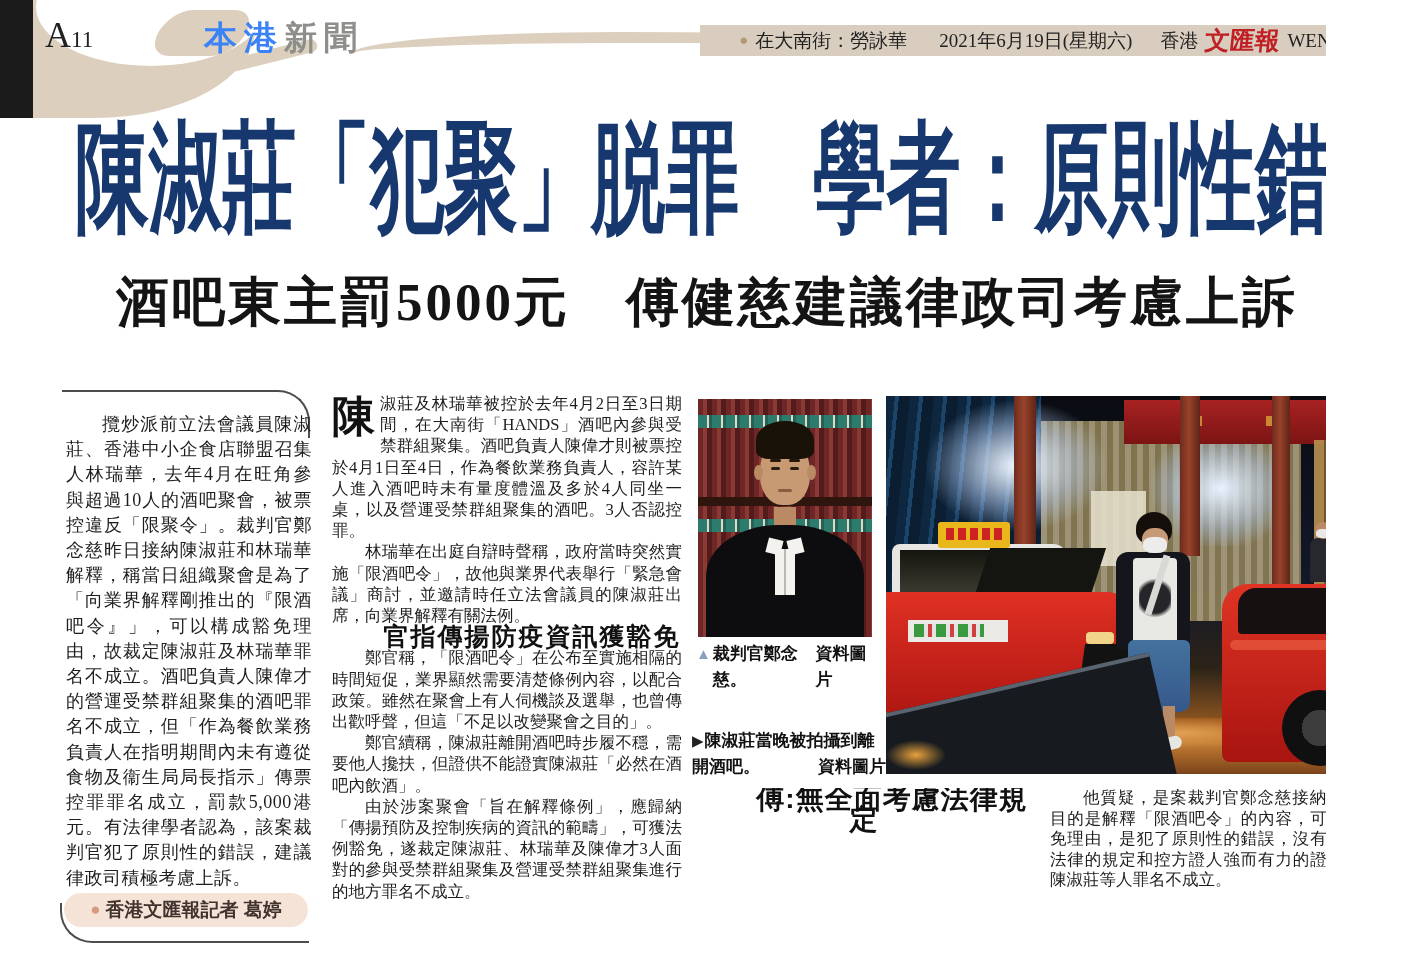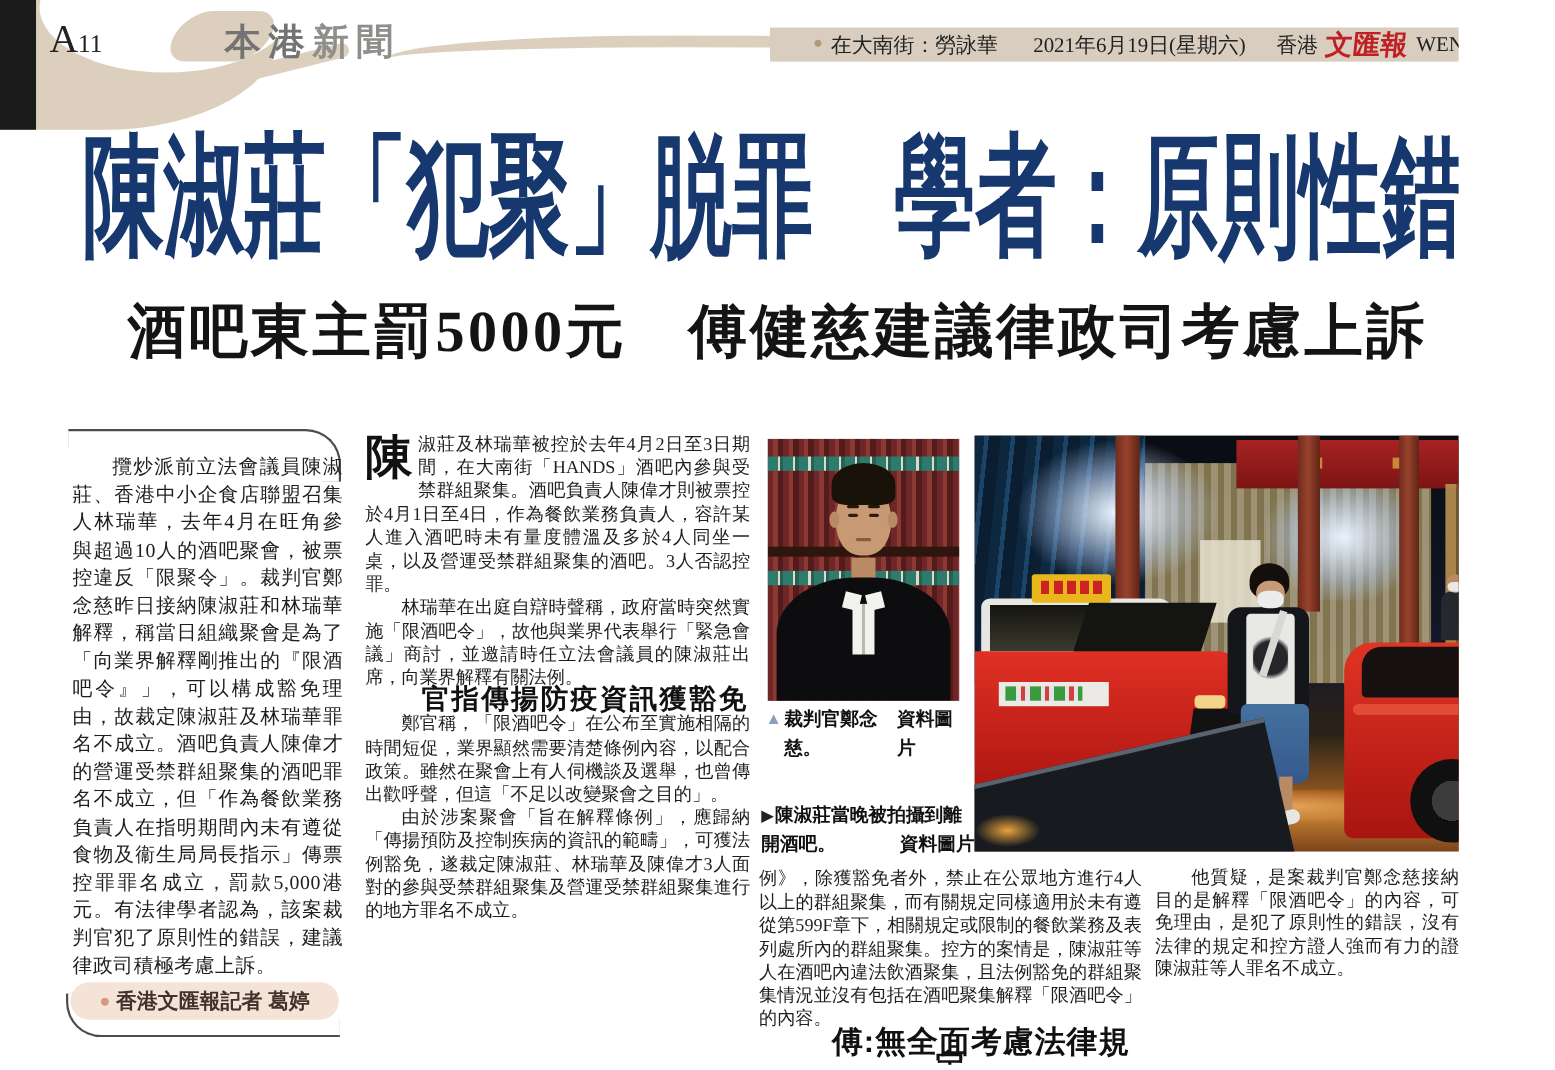--- a/index.html
+++ b/index.html
@@ -10,21 +10,21 @@
   
   .edge-black{left:0;top:0;width:33px;height:118px;background:#1b1b1b;}
   .swoosh-a{left:33px;top:0;width:222px;height:118px;background:#dccfbd;border-bottom-right-radius:160px 90px;}
   .swoosh-a-cut{left:36px;top:-52px;width:230px;height:118px;background:#ffffff;border-radius:50%;}
   .pageno{left:45px;top:14px;font-size:36px;color:#222;}
   .pageno .small{font-size:23px;}
   .sec-swoosh1{left:158px;top:10px;width:88px;height:46px;background:#dccfbd;border-radius:24px;transform:skewX(-28deg);}
   .sec-swoosh2{left:352px;top:32px;width:585px;height:26px;border-top:11px solid #dccfbd;border-top-left-radius:320px 26px;border-top-right-radius:380px 18px;}
   .sec-swoosh3{left:120px;top:62px;width:200px;height:13px;background:#dccfbd;border-radius:8px;transform:rotate(-14deg);}
   .section-label{left:204px;top:16px;font-size:33px;font-weight:bold;letter-spacing:7px;white-space:nowrap;}
-  .sec-red{color:#737373;}
+  .sec-red{color:#3b82f6;}
   .sec-gray{color:#8e8e8a;}
   .band{left:700px;top:25px;width:714px;height:31px;background:#d8cdbe;}
   .band-inner{position:absolute;right:14px;top:0;height:31px;display:flex;align-items:center;gap:7px;white-space:nowrap;font-size:19px;color:#222;}
   .band-bullet{color:#b39a77;font-size:15px;}
   .masthead-red{color:#c01f24;font-weight:bold;font-size:25px;transform:skewX(-6deg);display:inline-block;}
   .masthead-en{font-size:19px;letter-spacing:0;}
 
   
   .headline{left:75px;top:104px;width:1310px;height:152px;overflow:visible;}
   .headline>span{display:inline-block;white-space:nowrap;font-size:120px;line-height:150px;font-weight:bold;
@@ -191,20 +191,21 @@
   <div class="abs byline-pill">
     <span class="dot">●</span>
     <span>香港文匯報記者 葛婷</span>
   </div>
 
   <div class="abs col mid-col">
     <p class="noindent"><span class="dropcap">陳</span><span>淑莊及林瑞華被控於去年4月2日至3日期間，在大南街「HANDS」酒吧內參與受禁群組聚集。酒吧負責人陳偉才則被票控於4月1日至4日，作為餐飲業務負責人，容許某人進入酒吧時未有量度體溫及多於4人同坐一桌，以及營運受禁群組聚集的酒吧。3人否認控罪。</span></p>
     <p>林瑞華在出庭自辯時聲稱，政府當時突然實施「限酒吧令」，故他與業界代表舉行「緊急會議」商討，並邀請時任立法會議員的陳淑莊出席，向業界解釋有關法例。</p>
     <p class="subhead1">官指傳揚防疫資訊獲豁免</p>
     <p>鄭官稱，「限酒吧令」在公布至實施相隔的時間短促，業界顯然需要清楚條例內容，以配合政策。雖然在聚會上有人伺機談及選舉，也曾傳出歡呼聲，但這「不足以改變聚會之目的」。</p>
+    <p>鄭官續稱，陳淑莊離開酒吧時步履不穩，需要他人攙扶，但證供不能證實陳淑莊「必然在酒吧內飲酒」。</p>
     <p>由於涉案聚會「旨在解釋條例」，應歸納「傳揚預防及控制疾病的資訊的範疇」，可獲法例豁免，遂裁定陳淑莊、林瑞華及陳偉才3人面對的參與受禁群組聚集及營運受禁群組聚集進行的地方罪名不成立。</p>
 
   </div>
 
   <div class="abs judge-photo">
     <div class="jp-books"></div>
     <div class="jp-band jp-band1"></div>
     <div class="jp-shelf"></div>
     <div class="jp-band jp-band2"></div>
     <div class="jp-neck"></div>
@@ -276,21 +277,20 @@
     <div class="sp sp-shoe1"></div>
     <div class="sp sp-shoe2"></div>
     <div class="sp sp-hair"></div>
     <div class="sp sp-face"></div>
     <div class="sp sp-mask"></div>
     <div class="sp sp-hood"></div>
     <div class="sp sp-hoodglow"></div>
   </div>
 
   <div class="abs col bm-col">
-    <p class="noindent">例》，除獲豁免者外，禁止在公眾地方進行4人以上的群組聚集，而有關規定同樣適用於未有遵從第599F章下，相關規定或限制的餐飲業務及表列處所內的群組聚集。控方的案情是，陳淑莊等人在酒吧內違法飲酒聚集，且法例豁免的群組聚集情況並沒有包括在酒吧聚集解釋「限酒吧令」的內容。</p>
     <p class="subhead2">傅:無全面考慮法律規定</p>
   </div>
 
   <div class="abs col br-col">
     <p>他質疑，是案裁判官鄭念慈接納被告聚集目的是解釋「限酒吧令」的內容，可以構成豁免理由，是犯了原則性的錯誤，沒有全面考慮法律的規定和控方證人強而有力的證供，錯判陳淑莊等人罪名不成立。</p>
   </div>
 
 </div>
 
 </body></html>

